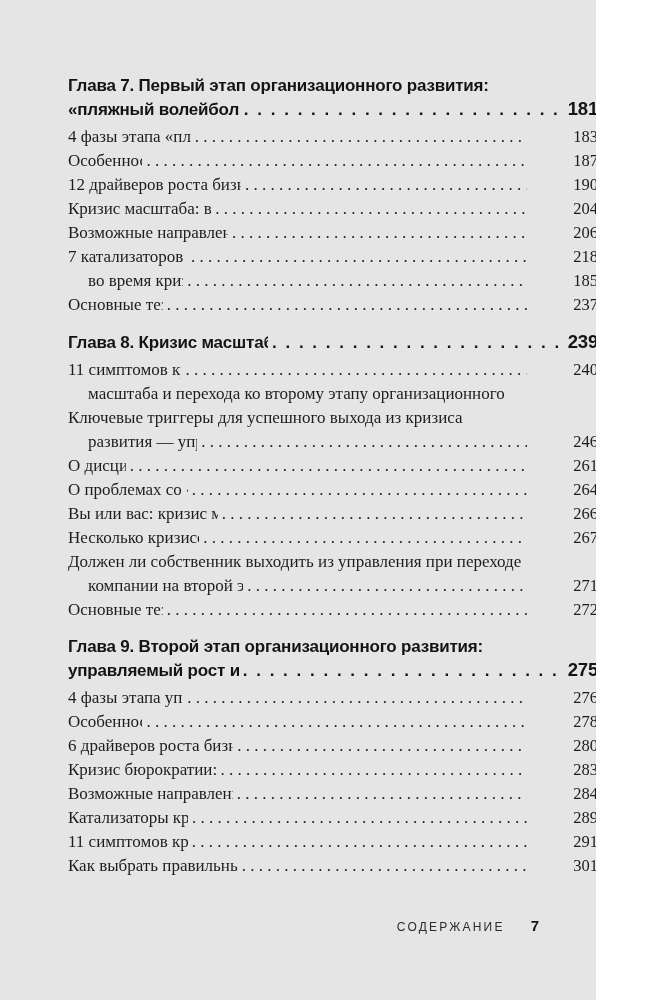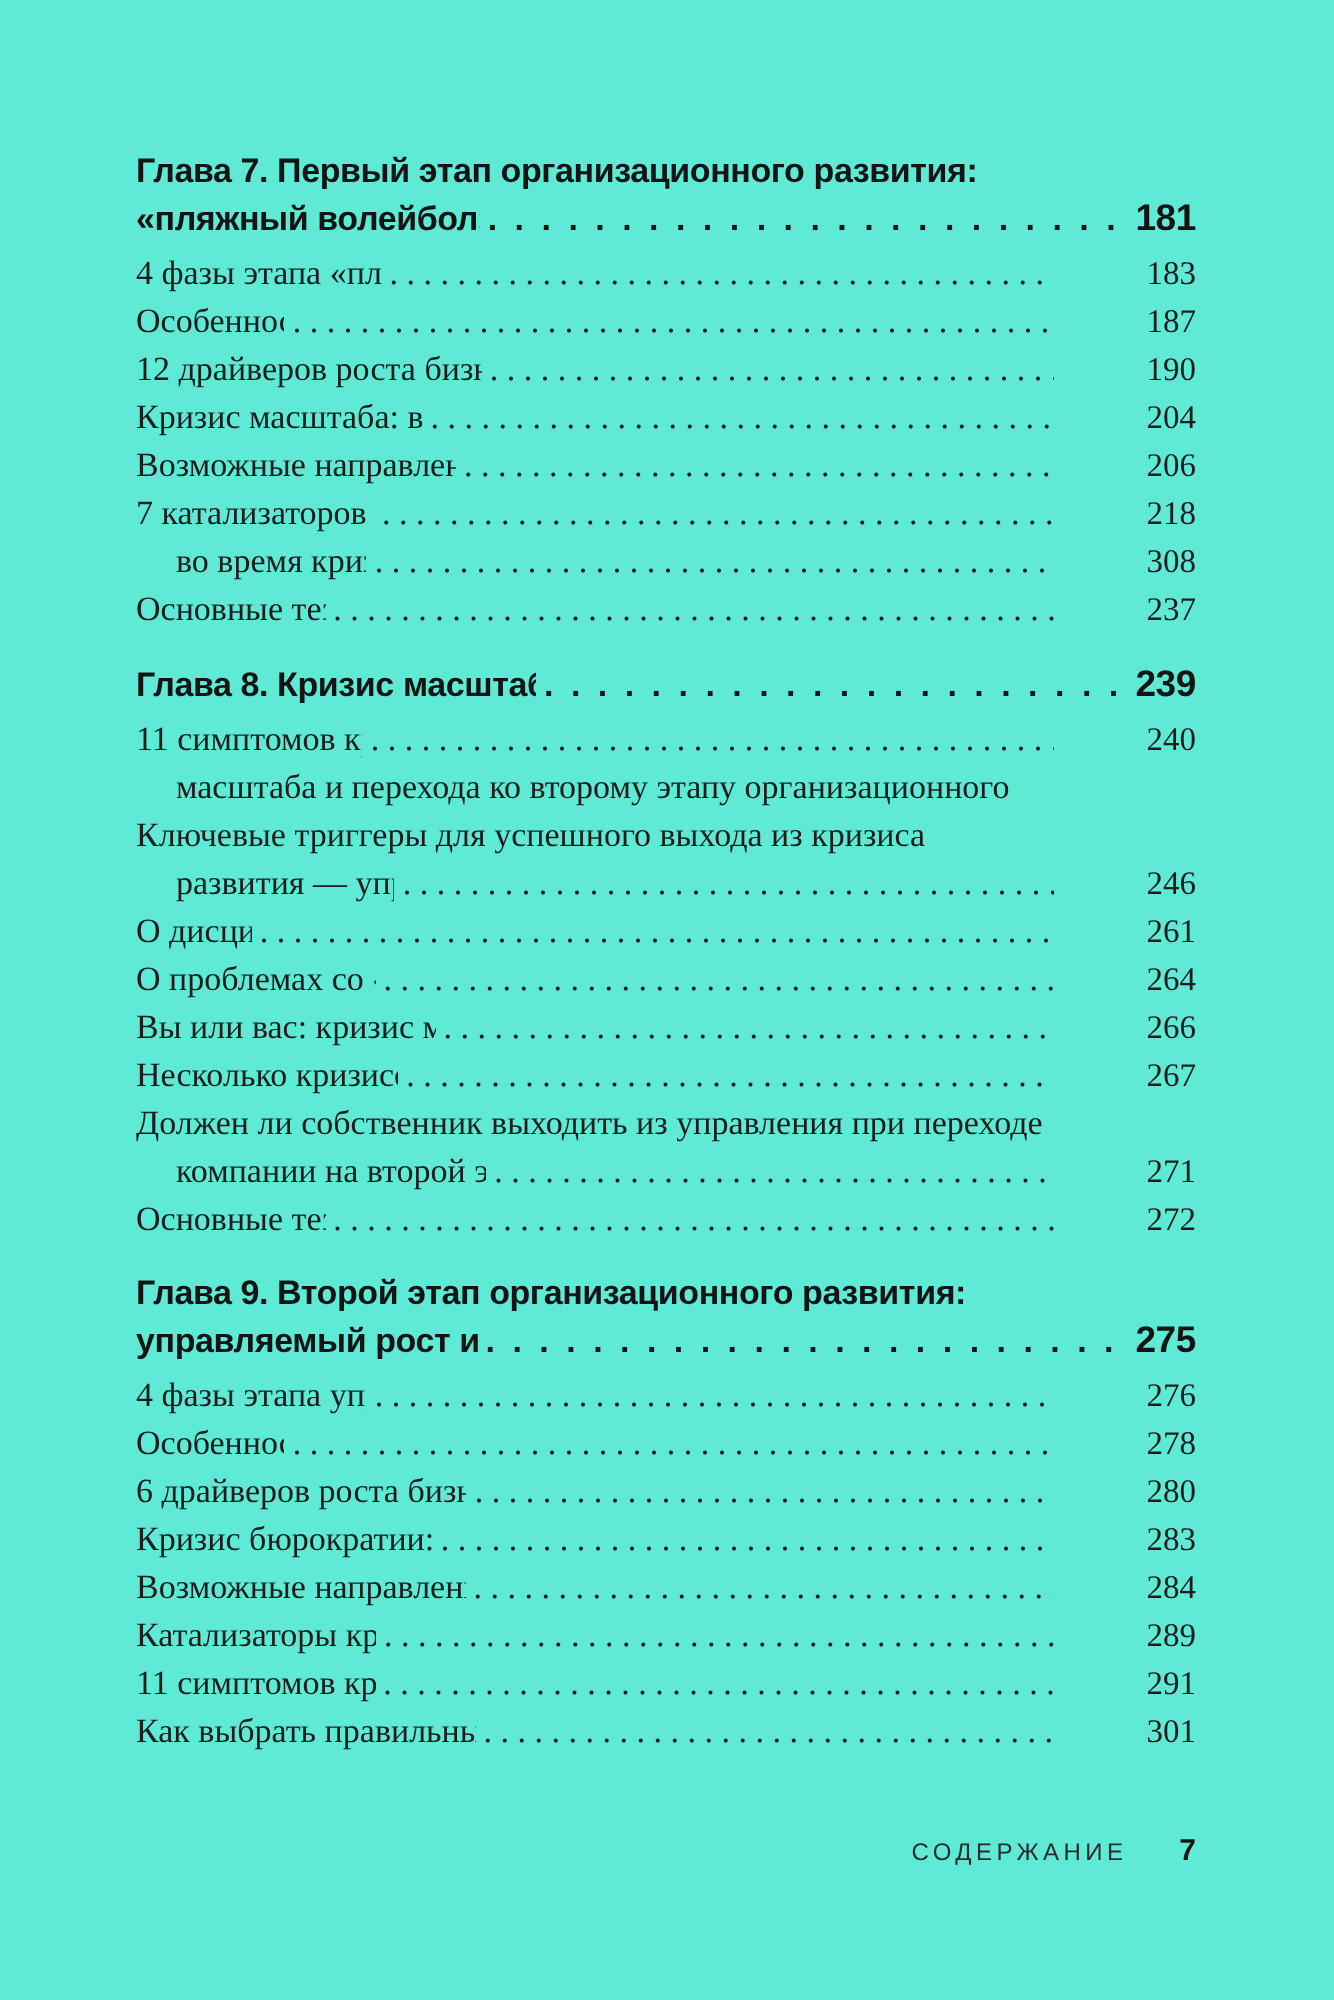--- a/index.html
+++ b/index.html
@@ -1,20 +1,20 @@
 <!DOCTYPE html>
 <html><head>
 <meta charset="utf-8">
 <style>
   html, body { margin: 0; padding: 0; background: #ffffff; }
   .page {
     position: relative;
-    width: 667px;
+    width: 596px;
     height: 1000px;
-    background: #5eead4;
+    background: #e5e5e5;
     overflow: hidden;
     font-family: "Liberation Serif", serif;
     color: #1d1d1d;
   }
   .content {
     position: absolute;
     left: 68px;
     top: 74px;
     width: 530px;
   }
@@ -51,21 +51,21 @@
     content: ". . . . . . . . . . . . . . . . . . . . . . . . . . . . . . . . . . . . . . . . . . . . . . . . . . . . . . . . . . . . . . . . . . . . . . . . . . . . . . . . . . . .";
   }
   .hleader::after {
     content: ". . . . . . . . . . . . . . . . . . . . . . . . . . . . . . . . . . . . . . . . . . . . . . . .";
     letter-spacing: 2px;
   }
 
   .footer {
     position: absolute;
     top: 917px;
-    right: 69px;
+    right: 57px;
     display: flex;
     align-items: baseline;
     font-family: "Liberation Sans", sans-serif;
   }
   .folio-label { font-size: 12px; letter-spacing: 2.2px; color: #2b2b2b; }
   .folio-num { font-size: 15px; font-weight: 700; margin-left: 26px; color: #161616; }
 </style>
 </head>
 <body>
 
@@ -119,21 +119,21 @@
           <div class="eline row">
             <span class="etext">7 катализаторов кризиса масштаба</span>
             <span class="leader eleader"></span>
             <span class="epg">218</span>
           </div>
         </div>
         <div class="entry">
           <div class="eline cont row">
             <span class="etext">во время кризиса масштаба</span>
             <span class="leader eleader"></span>
-            <span class="epg">308</span>
+            <span class="epg">185</span>
           </div>
         </div>
         <div class="entry">
           <div class="eline row">
             <span class="etext">Основные тезисы главы 7</span>
             <span class="leader eleader"></span>
             <span class="epg">237</span>
           </div>
         </div>
       </div>

